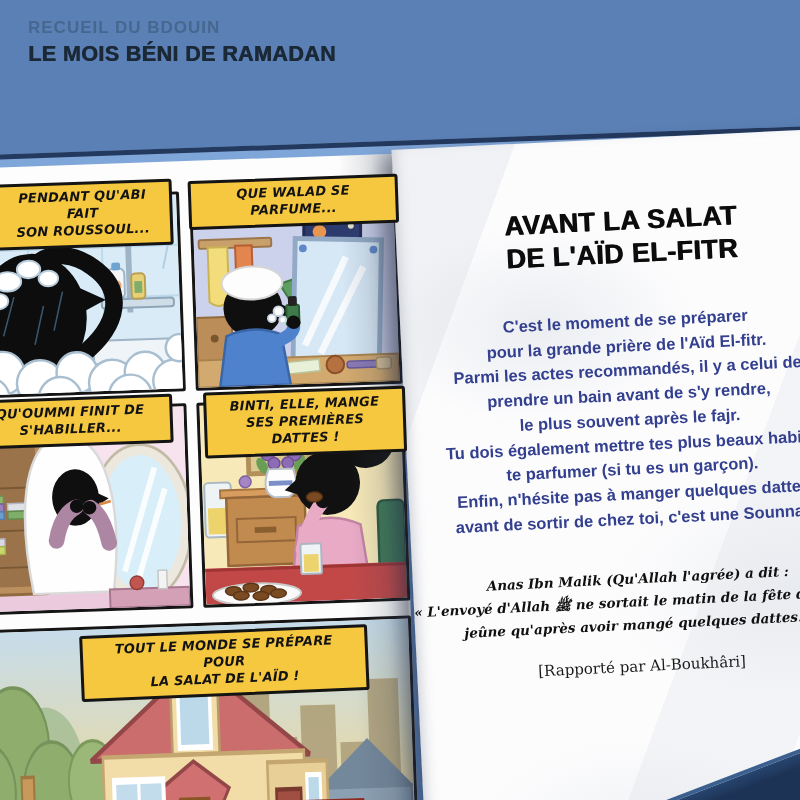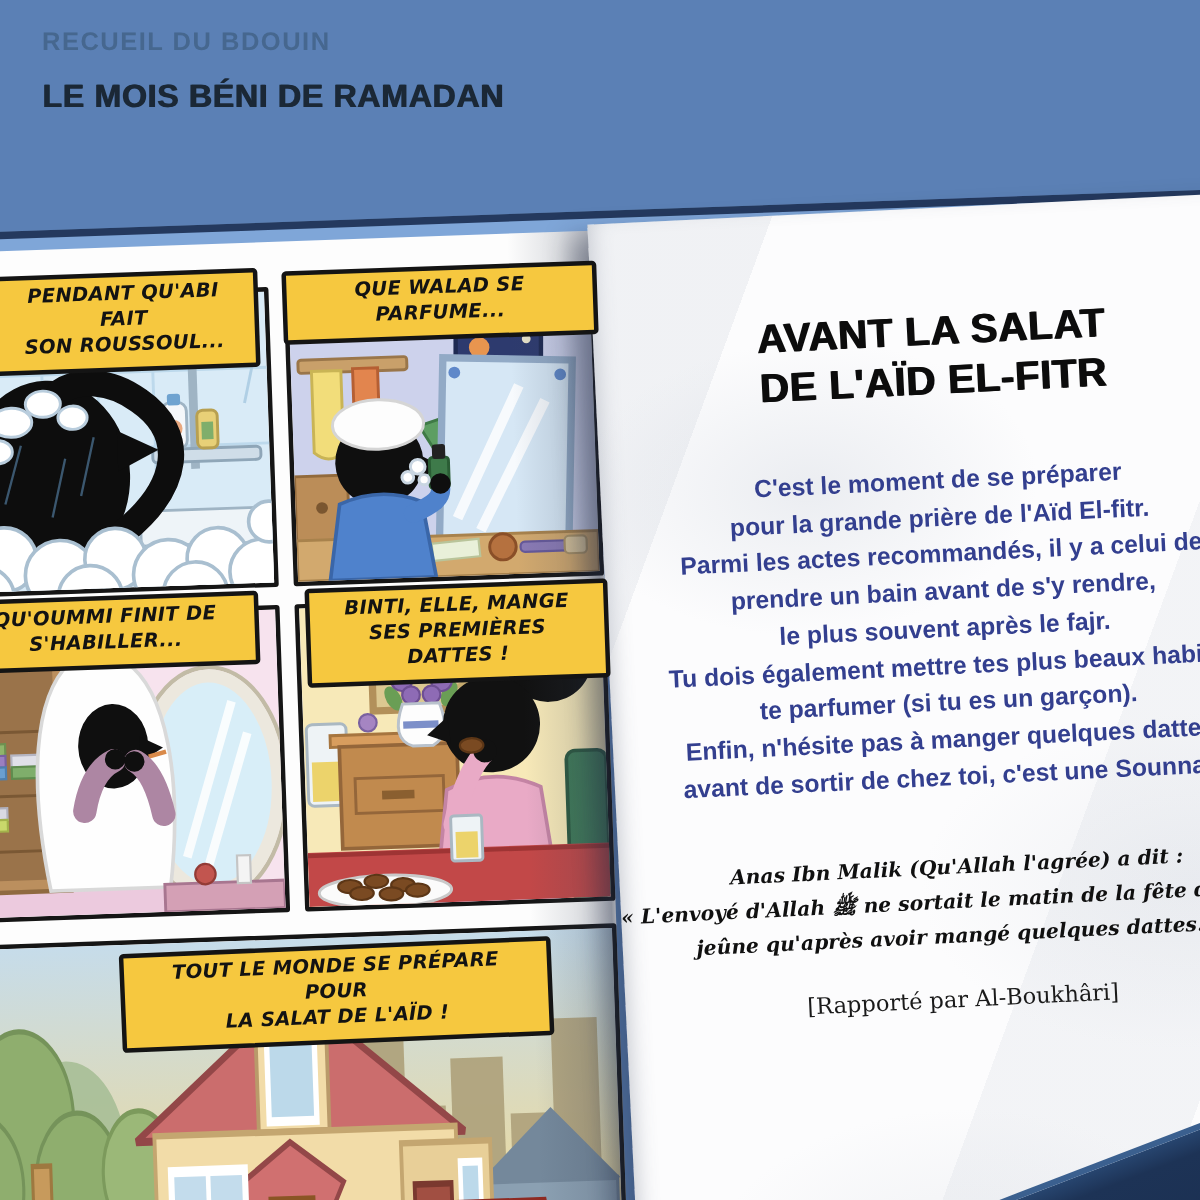--- a/index.html
+++ b/index.html
@@ -1,21 +1,21 @@
 <!DOCTYPE html>
 <html><head>
 <meta charset="utf-8">
 <style>
   html,body{margin:0;padding:0;background:#5b80b5;}
   #canvas{position:relative;width:800px;height:800px;overflow:hidden;background:#5b80b5;
           font-family:"Liberation Sans",sans-serif;padding-left:48px;}
   
   .header{position:absolute;left:28px;top:18px;z-index:40;}
   .series{font-size:17px;font-weight:700;letter-spacing:1px;color:#46678f;}
-  .title{font-size:21.5px;font-weight:700;letter-spacing:.4px;color:#1b2836;margin-top:14px;
+  .title{font-size:21.5px;font-weight:700;letter-spacing:.4px;color:#1b2836;margin-top:4px;
          text-shadow:.7px 0 0 #1b2836;}
   
   #book{position:absolute;left:-70px;top:170px;width:1000px;height:840px;
         transform:rotate(-2deg);transform-origin:0 0;}
   .cover-top{position:absolute;left:-14px;top:-13px;width:1020px;height:14px;
              background:#7fa6d8;border-top:5px solid #24395e;}
   .page-left{position:absolute;left:0;top:0;width:465px;height:840px;background:#fdfdfd;}
   .spine-shadow{position:absolute;left:408px;top:0;width:57px;height:840px;z-index:5;
       background:linear-gradient(90deg,rgba(60,70,90,0) 0%,rgba(60,70,90,.16) 60%,rgba(50,60,85,.32) 95%,rgba(60,70,90,.10) 100%);}
   .page-right{position:absolute;left:462px;top:-4px;width:530px;height:830px;background:#fcfcfd;

